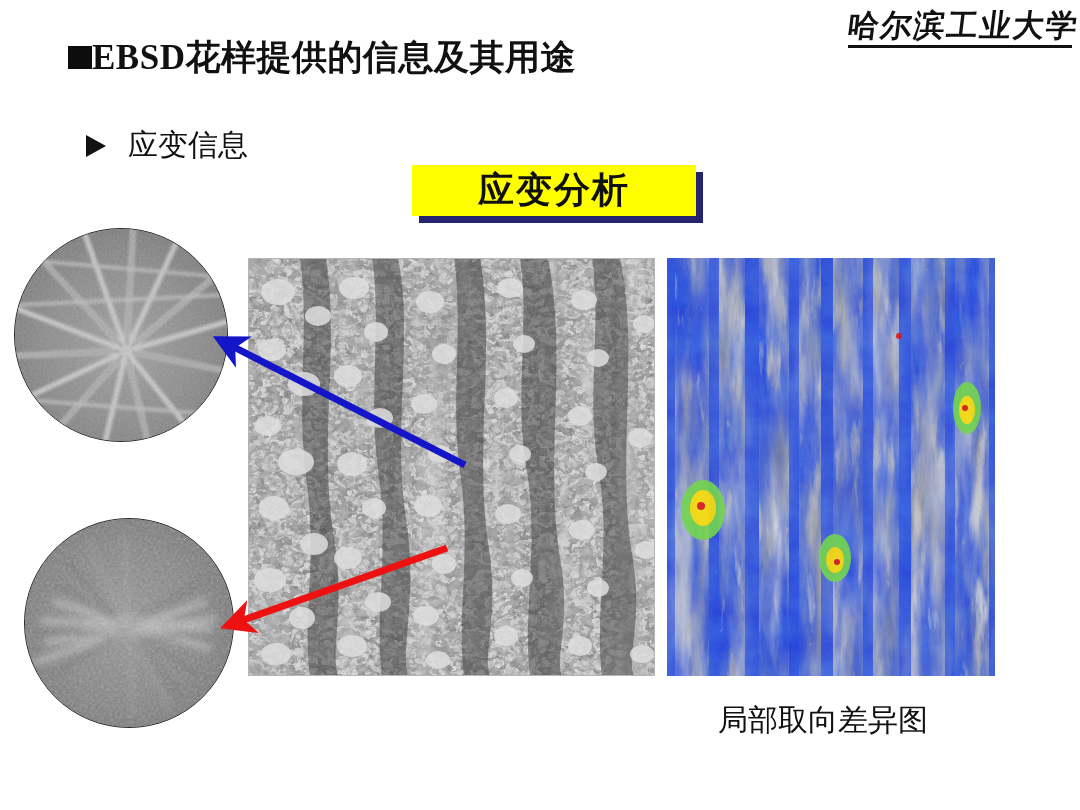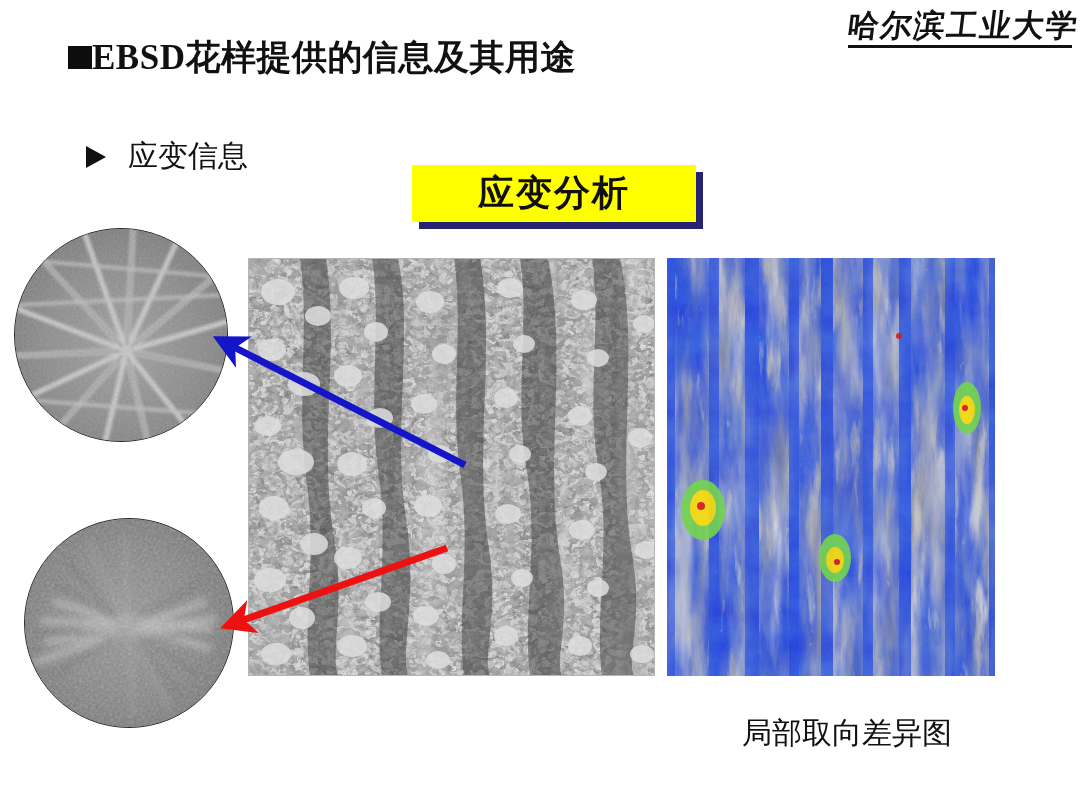--- a/index.html
+++ b/index.html
@@ -28,34 +28,34 @@
     white-space:nowrap;line-height:1.05;
     transform:skewX(-7deg);
   }
   .logo-rule{height:3px;background:#111;margin:2px 0 2px 0;width:224px;}
   .logo-en{
     font-family:"Liberation Sans","DejaVu Sans",sans-serif;
     font-size:15.5px;font-weight:700;color:#111;white-space:nowrap;letter-spacing:.1px;
   }
 
   
-  .sub-row{position:absolute;left:66px;top:136px;display:flex;align-items:center;gap:22px;padding-left:20px;}
+  .sub-row{position:absolute;left:66px;top:125px;display:flex;align-items:center;gap:22px;padding-left:20px;}
   .arrow-bullet{
     width:0;height:0;flex:0 0 auto;
     border-top:11px solid transparent;border-bottom:11px solid transparent;
     border-left:20px solid #111;
   }
   .sub-text{
     font-family:"Liberation Serif","DejaVu Serif",serif;
     font-size:30px;font-weight:400;color:#111;white-space:nowrap;
   }
 
   
   .callout{
-    position:absolute;left:412px;top:165px;width:284px;height:57px;
+    position:absolute;left:412px;top:165px;width:284px;height:51px;
     background:#ffff00;box-shadow:7px 7px 0 0 #242470;
     display:flex;align-items:center;justify-content:center;
   }
   .callout-text{
     font-family:"Liberation Serif","DejaVu Serif",serif;
     font-size:36px;font-weight:700;color:#101010;letter-spacing:2px;white-space:nowrap;
   }
 
   
   .kik{position:absolute;border-radius:50%;border:1.4px solid #2a2a2a;overflow:hidden;background:#8e8e8e;}
@@ -429,15 +429,15 @@
         <path d="M0 0 L5 2.5 L0 5 L1.4 2.5 Z" fill="#1414c8"></path>
       </marker>
       <marker id="headRed" markerWidth="5" markerHeight="5" refX="3.2" refY="2.5" orient="auto">
         <path d="M0 0 L5 2.5 L0 5 L1.4 2.5 Z" fill="#ee1111"></path>
       </marker>
     </defs>
     <line x1="465" y1="465" x2="224" y2="342" stroke="#1414c8" stroke-width="7" marker-end="url(#headBlue)"></line>
     <line x1="447" y1="548" x2="232" y2="624" stroke="#ee1111" stroke-width="7" marker-end="url(#headRed)"></line>
   </svg>
 
-  <div class="caption" style="left:722px;top:700px;width:250px;margin-top:13px;">局部取向差异图</div>
+  <div class="caption" style="left:698px;top:700px;width:250px;">局部取向差异图</div>
 
 </div>
 
 </body></html>

